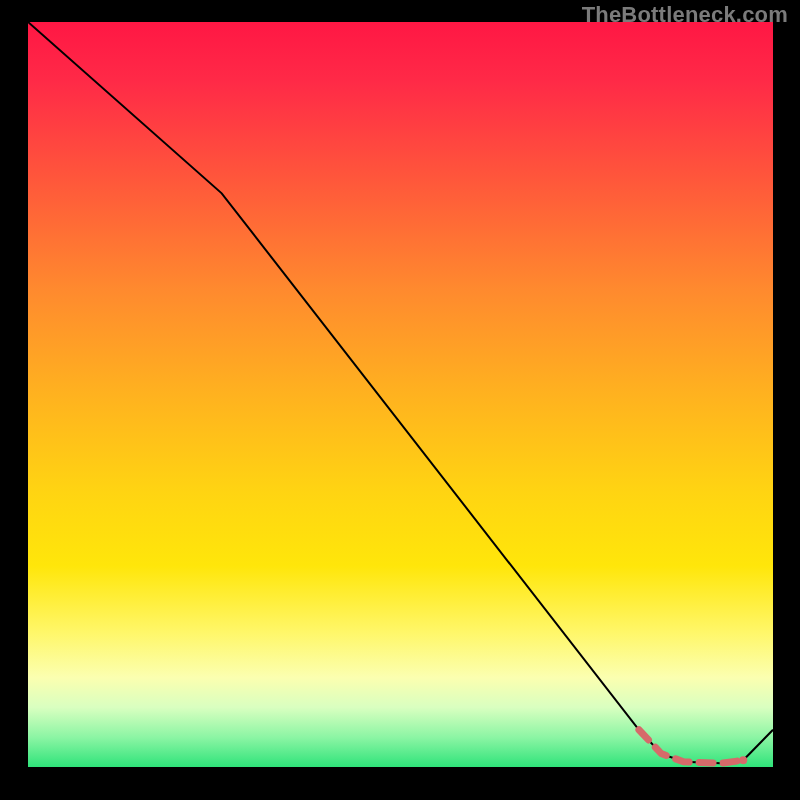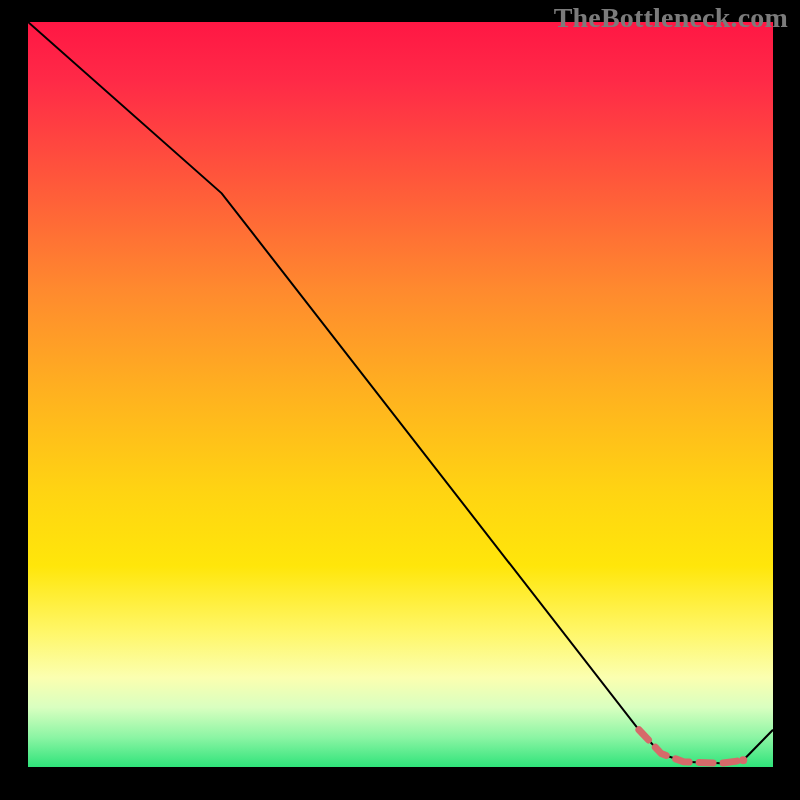--- a/index.html
+++ b/index.html
@@ -19,22 +19,22 @@
     position: absolute;
     inset: 0;
     width: 800px;
     height: 800px;
     display: block;
   }
   .watermark {
     position: absolute;
     top: 2px;
     right: 12px;
-    font-family: Liberation Serif, serif;
-    font-size: 28px;
+    font-family: Liberation Sans, sans-serif;
+    font-size: 22px;
     font-weight: 600;
     color: #7b7b7b;
     letter-spacing: 0.2px;
     pointer-events: none;
   }
 </style>
 </head>
 <body>
 
 <div class="stage">

